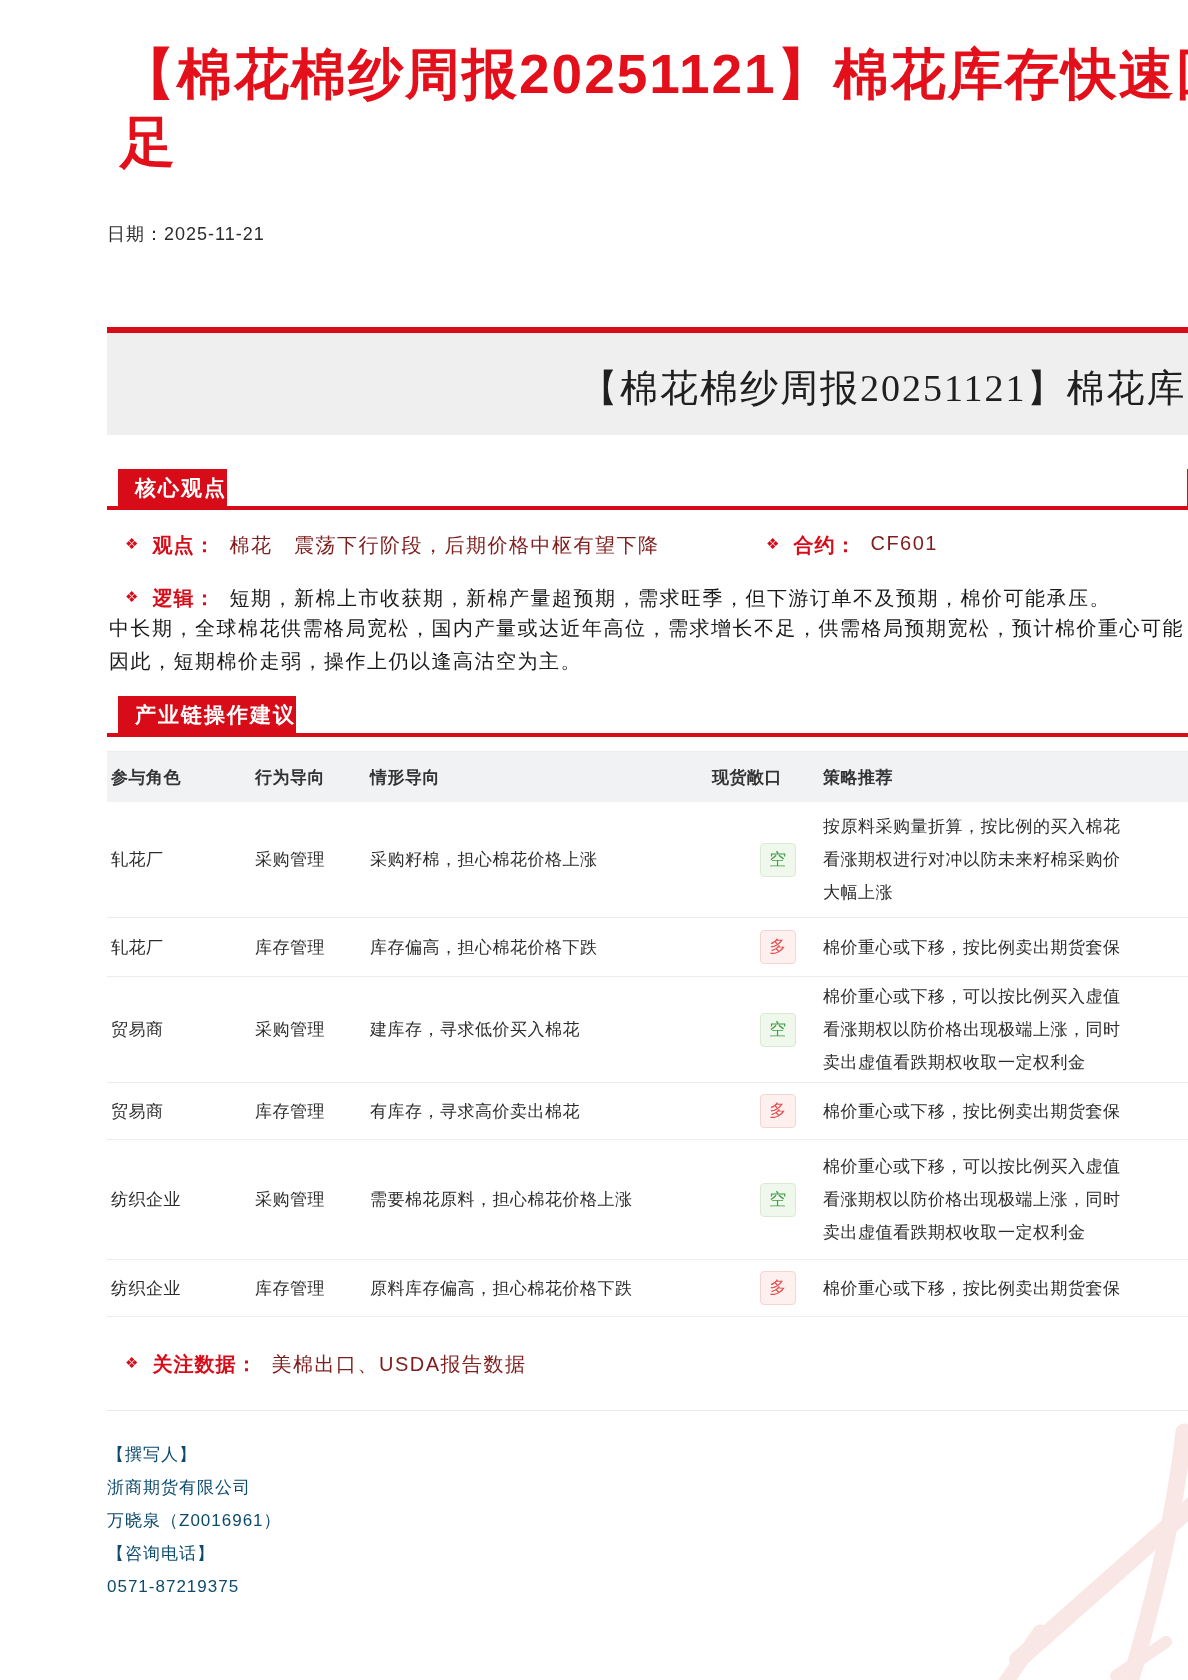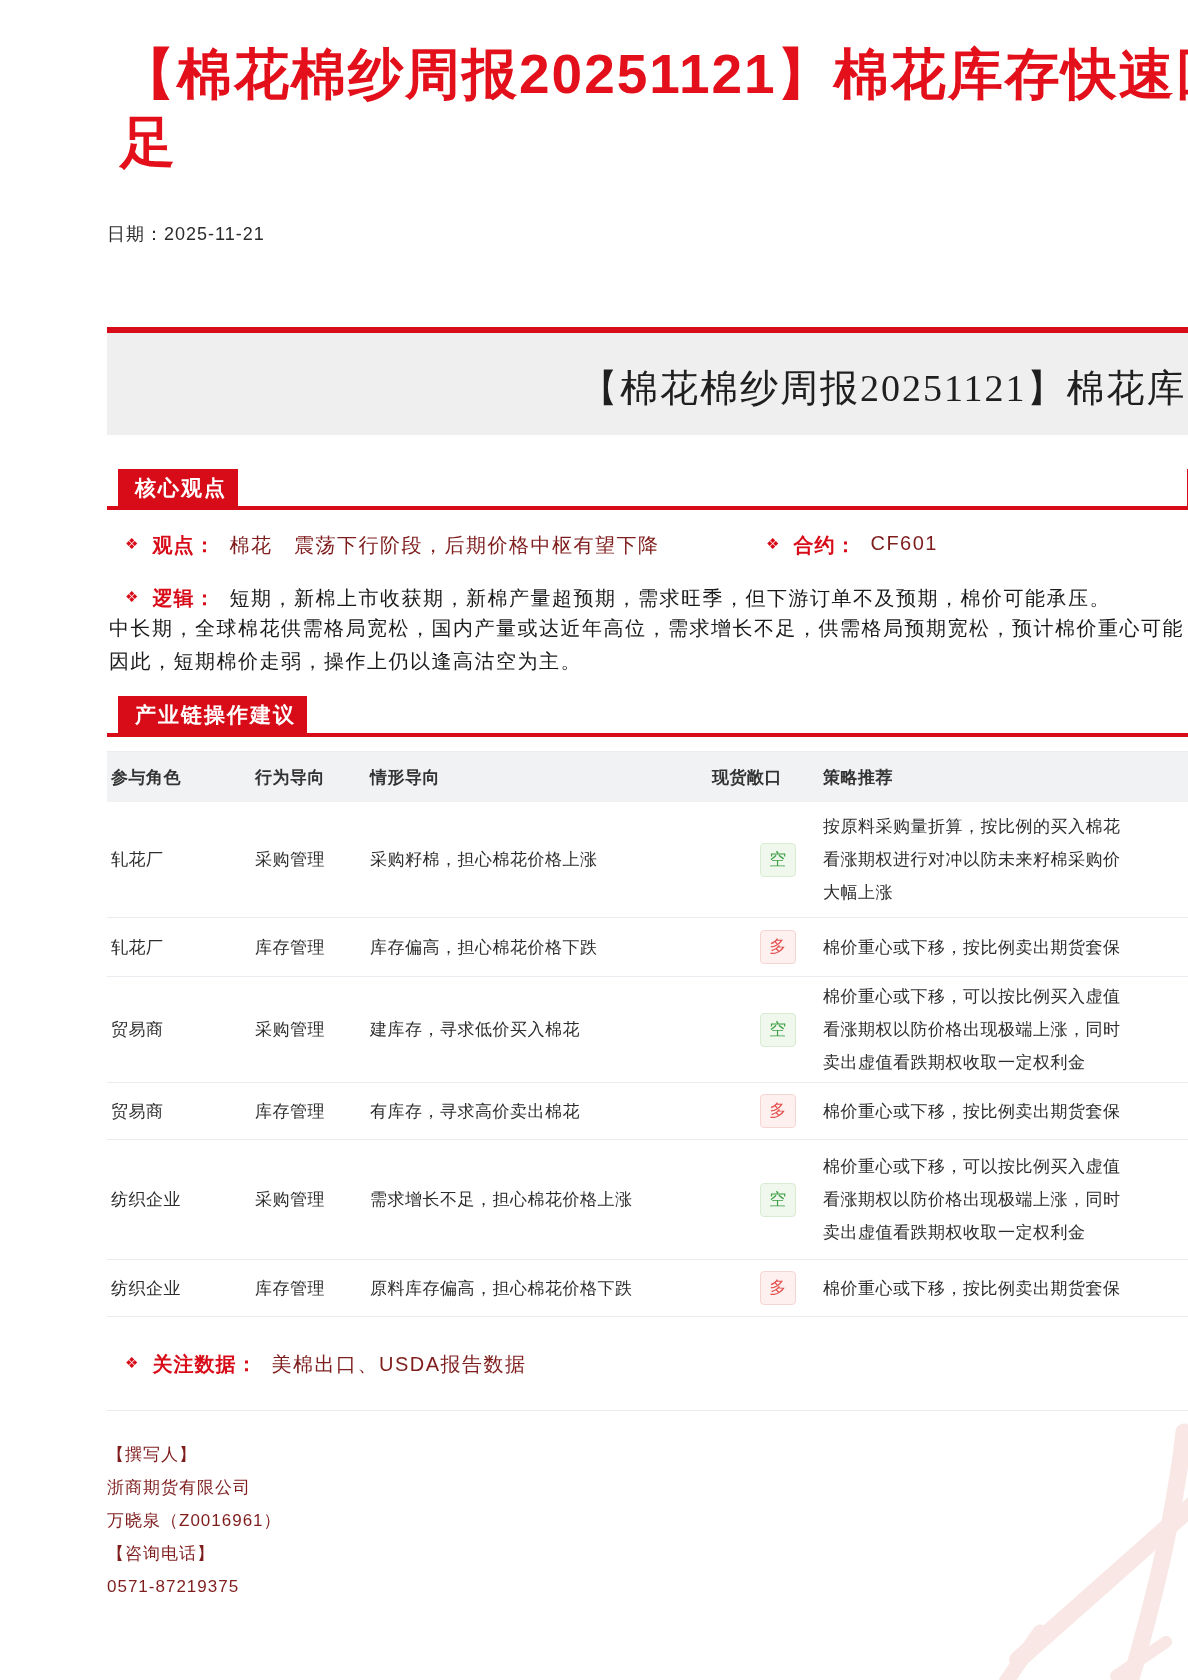--- a/index.html
+++ b/index.html
@@ -25,21 +25,21 @@
     font-family:"Liberation Serif","DejaVu Serif",serif;
     font-size:38px; color:#1f1f1f; letter-spacing:2px;
   }
 
   
   .section-head { position:relative; width:1081px; border-bottom:4px solid #d80c18; margin-top:34px; }
   .section-head.second { margin-top:18px; }
   .section-tab {
     display:inline-block; margin-left:11px; background:#d80c18; color:#ffffff;
     font-size:21px; font-weight:bold; letter-spacing:2px;
-    padding:7px 11px 6px 17px; line-height:24px;
+    padding:7px 0 6px 17px; line-height:24px;
   }
   .edge-tab-sliver { position:absolute; right:-8px; bottom:0; width:9px; height:37px; background:#d80c18; }
 
   
   .bullet-row { position:relative; display:flex; align-items:flex-start; margin-top:22px; }
   .bullet { color:#d80c18; font-size:15px; margin:3px 14px 0 18px; flex:none; }
   .b-label { color:#d80c18; font-size:20px; font-weight:bold; letter-spacing:1px; margin-right:14px; flex:none; }
   .b-value { font-size:20px; color:#7f1d1d; letter-spacing:1.5px; white-space:nowrap; }
   .contract-group { position:absolute; left:641px; top:0; display:flex; align-items:flex-start; }
 
@@ -72,21 +72,21 @@
   .pad-3 { padding:3px 0; }
   .pad-8 { padding:8px 0; }
   .pad-10 { padding:10px 0; }
   .pad-11 { padding:11px 0; }
   .pad-12 { padding:12px 0; }
 
   .focus-row { margin-top:34px; }
 
   .footer-divider { margin-top:32px; width:1081px; height:1px; background:#e6e9ed; }
   .footer { margin-top:27px; }
-  .footer-line { font-size:17px; line-height:33px; letter-spacing:1px; color:#7f1d1d; }
+  .footer-line { font-size:17px; line-height:33px; letter-spacing:1px; color:#0c4a6e; }
 
   
   .watermark { position:absolute; right:0; bottom:0; width:200px; height:310px; pointer-events:none; }
 </style>
 </head>
 <body>
 
 <div class="content">
 
   <h1 class="article-title">
@@ -177,21 +177,21 @@
           <div class="cell c-behavior">库存管理</div>
           <div class="cell c-scenario">有库存，寻求高价卖出棉花</div>
           <div class="cell c-exposure"><span class="badge long">多</span></div>
           <div class="cell c-strategy">
             <div class="strategy-line">棉价重心或下移，按比例卖出期货套保</div>
           </div>
         </div>
         <div class="t-row pad-10">
           <div class="cell c-participant">纺织企业</div>
           <div class="cell c-behavior">采购管理</div>
-          <div class="cell c-scenario">需求增长不足，担心棉花价格上涨</div>
+          <div class="cell c-scenario">需要棉花原料，担心棉花价格上涨</div>
           <div class="cell c-exposure"><span class="badge short">空</span></div>
           <div class="cell c-strategy">
             <div class="strategy-line">棉价重心或下移，可以按比例买入虚值</div>
             <div class="strategy-line">看涨期权以防价格出现极端上涨，同时</div>
             <div class="strategy-line">卖出虚值看跌期权收取一定权利金</div>
           </div>
         </div>
         <div class="t-row pad-11">
           <div class="cell c-participant">纺织企业</div>
           <div class="cell c-behavior">库存管理</div>

